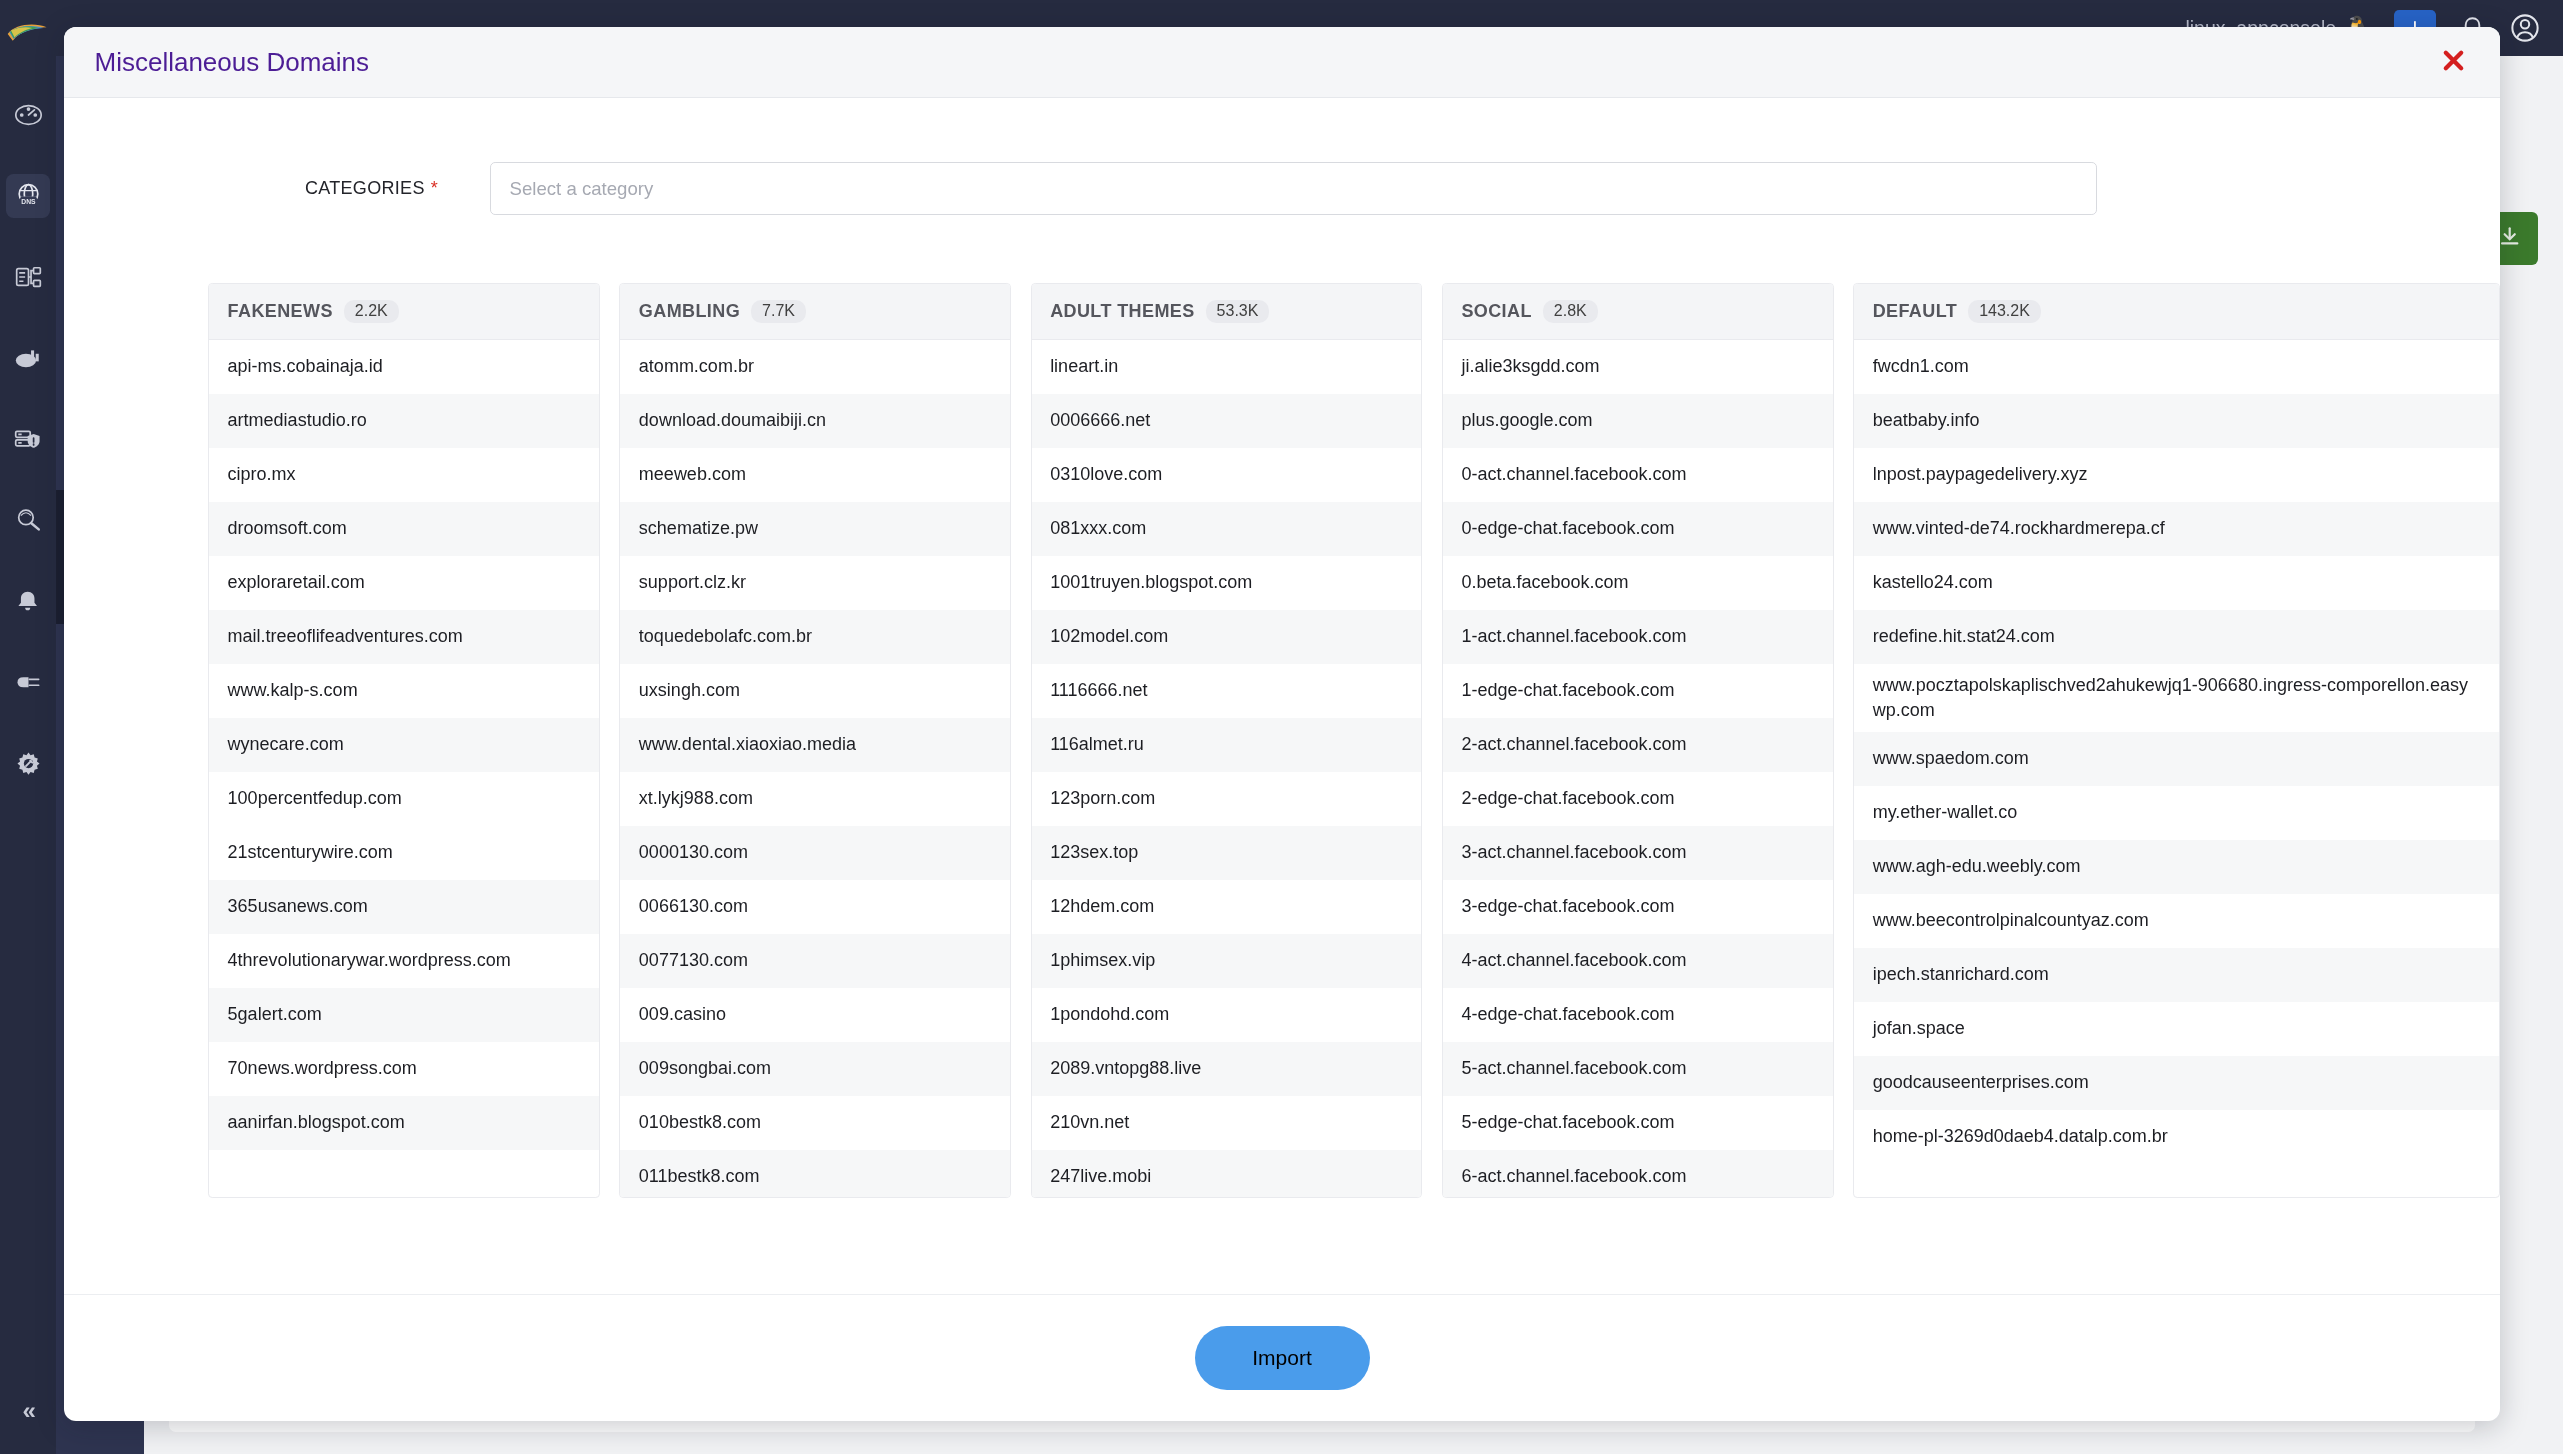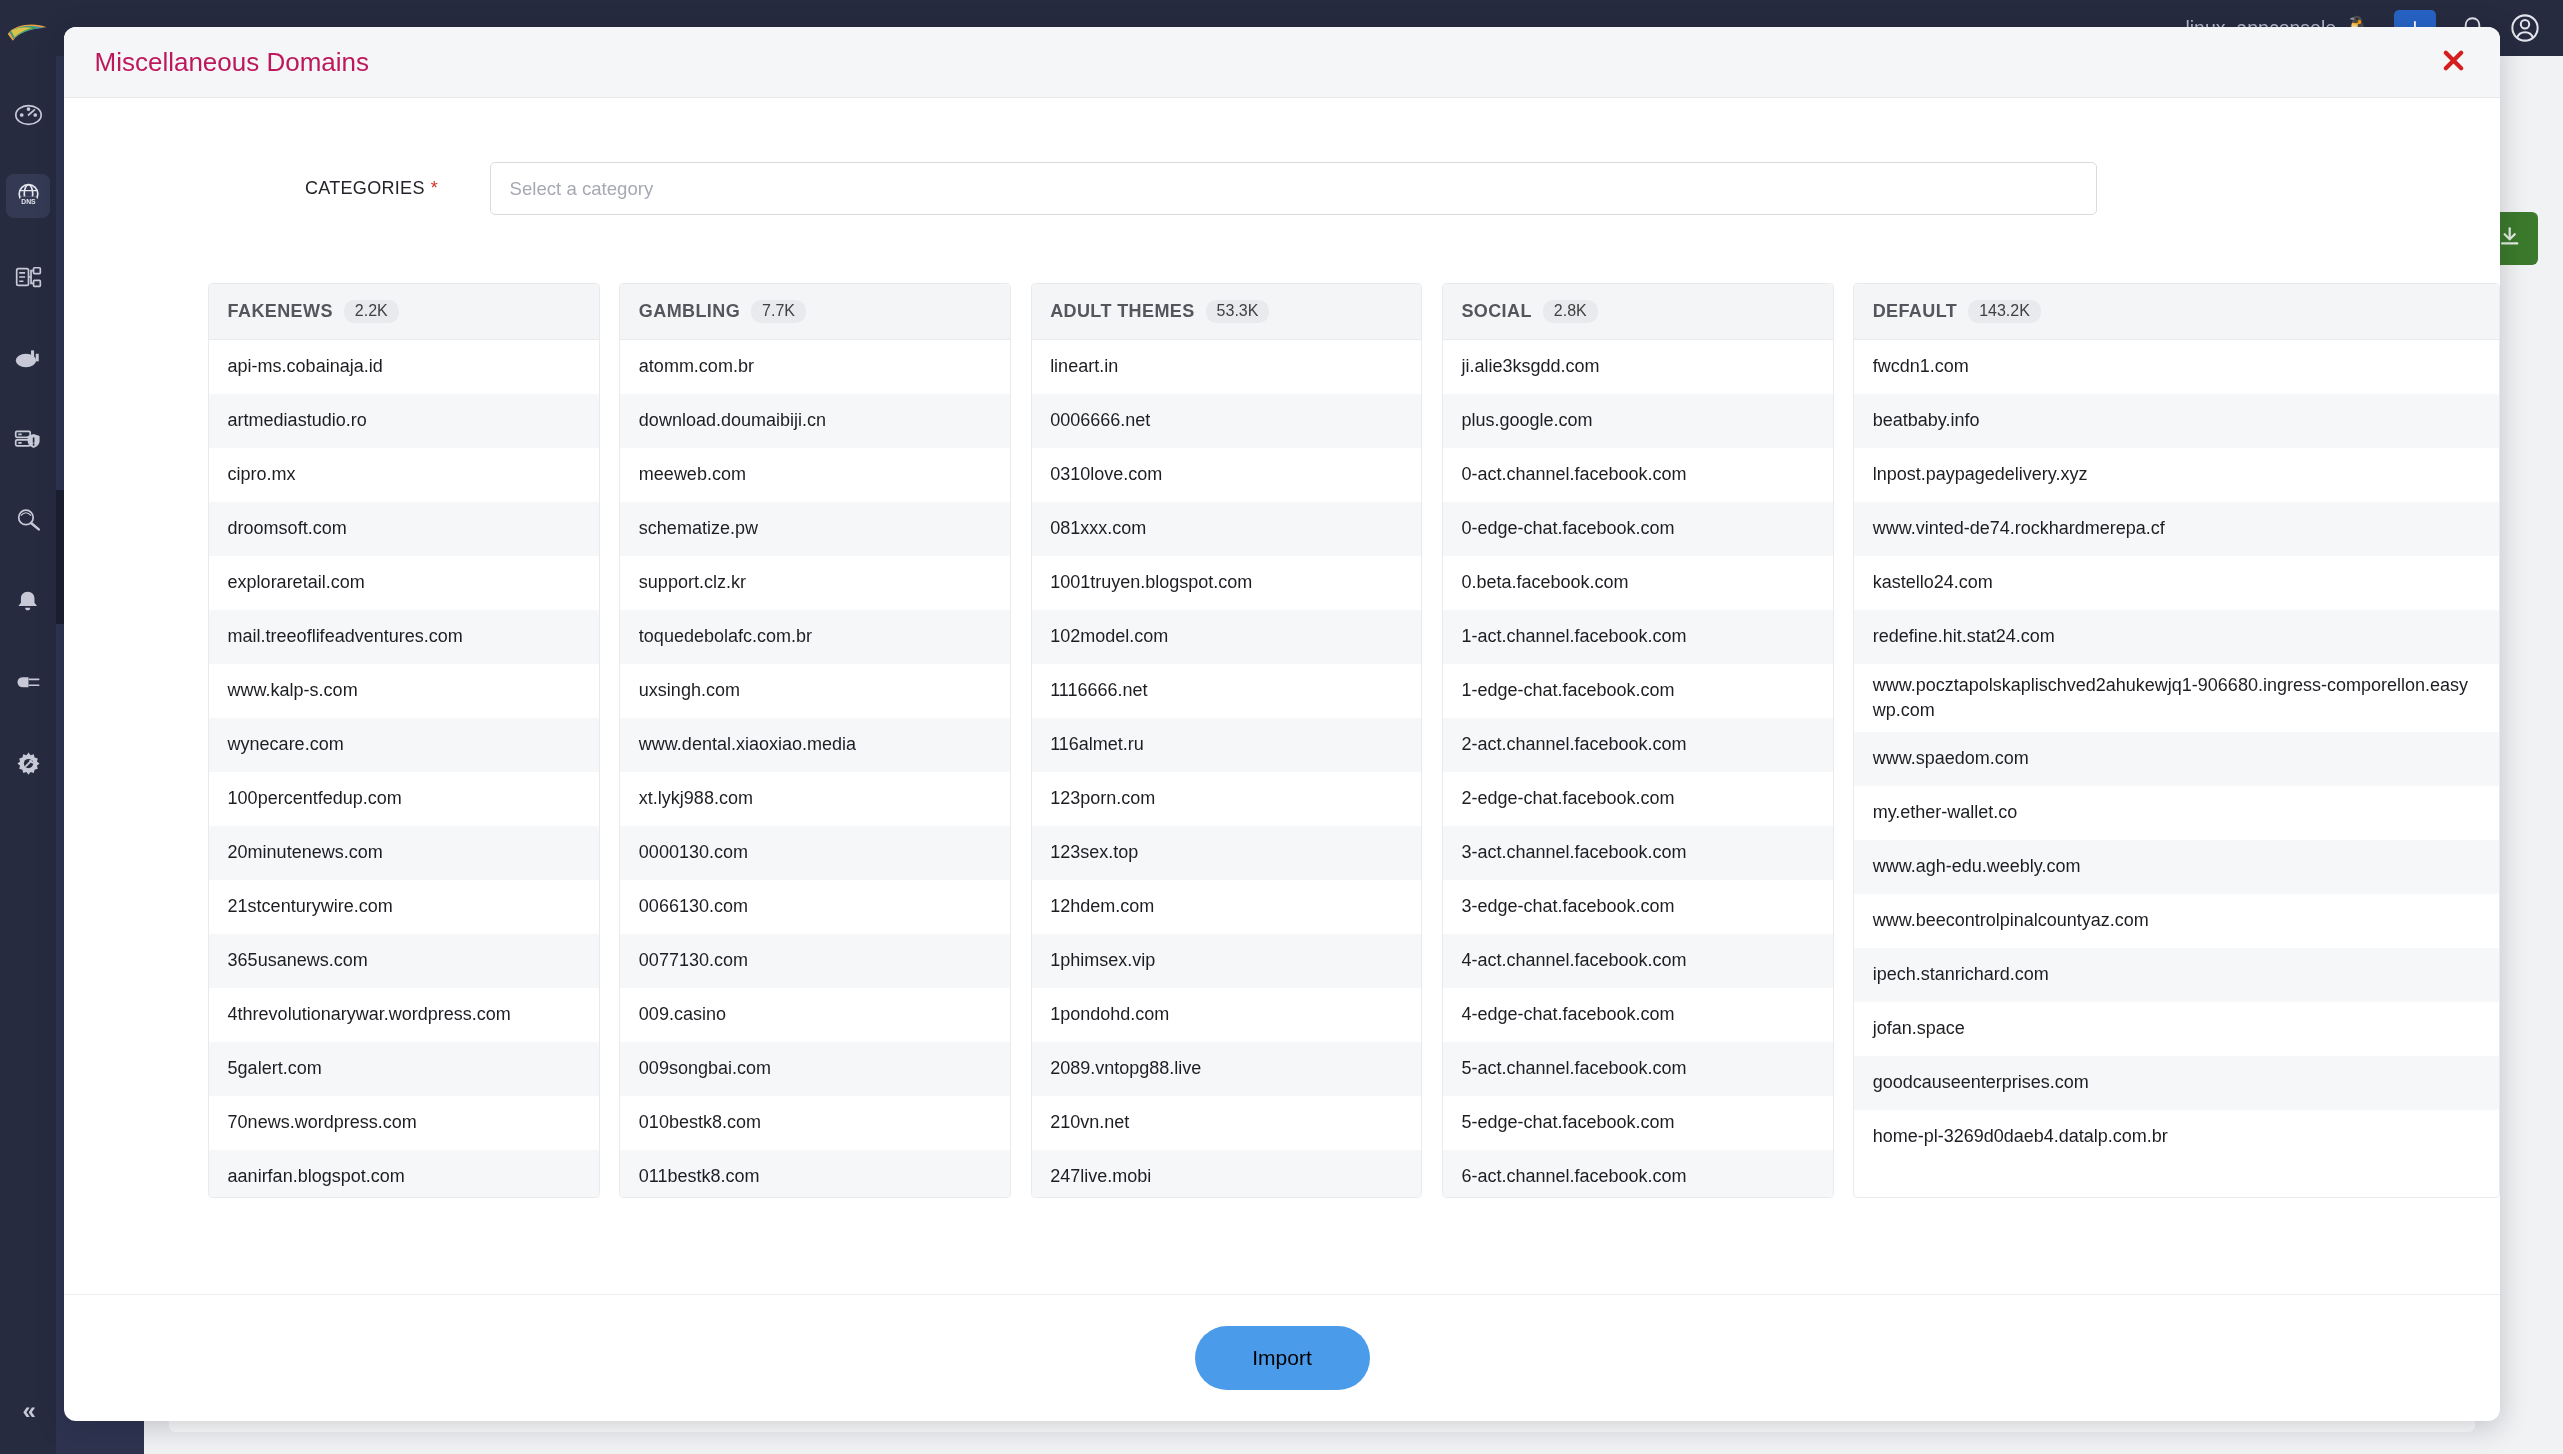--- a/index.html
+++ b/index.html
@@ -151,21 +151,21 @@
     background: #f5f6f8;
     border-bottom: 0.8px solid #e6e8ec;
     display: flex;
     align-items: center;
     padding: 0 30.5px;
     flex: 0 0 auto;
     position: relative;
   }
   #modal-title {
     font-size: 26px;
-    color: #be185d;
+    color: #4c1d95;
     font-weight: normal;
   }
   #modal-close {
     position: absolute;
     right: 30.5px; top: 50%;
     transform: translateY(-50%);
     width: 32px; height: 32px;
     display: flex; align-items: center; justify-content: center;
     cursor: pointer;
     background: none; border: none;
@@ -479,21 +479,20 @@
           <div class="column-list">
             <div class="domain-row">api-ms.cobainaja.id</div>
             <div class="domain-row alt">artmediastudio.ro</div>
             <div class="domain-row">cipro.mx</div>
             <div class="domain-row alt">droomsoft.com</div>
             <div class="domain-row">exploraretail.com</div>
             <div class="domain-row alt">mail.treeoflifeadventures.com</div>
             <div class="domain-row">www.kalp-s.com</div>
             <div class="domain-row alt">wynecare.com</div>
             <div class="domain-row">100percentfedup.com</div>
-            <div class="domain-row alt">20minutenews.com</div>
             <div class="domain-row">21stcenturywire.com</div>
             <div class="domain-row alt">365usanews.com</div>
             <div class="domain-row">4threvolutionarywar.wordpress.com</div>
             <div class="domain-row alt">5galert.com</div>
             <div class="domain-row">70news.wordpress.com</div>
             <div class="domain-row alt">aanirfan.blogspot.com</div>
           </div>
         </div>
         <div class="domain-column col-narrow">
           <div class="column-header">

